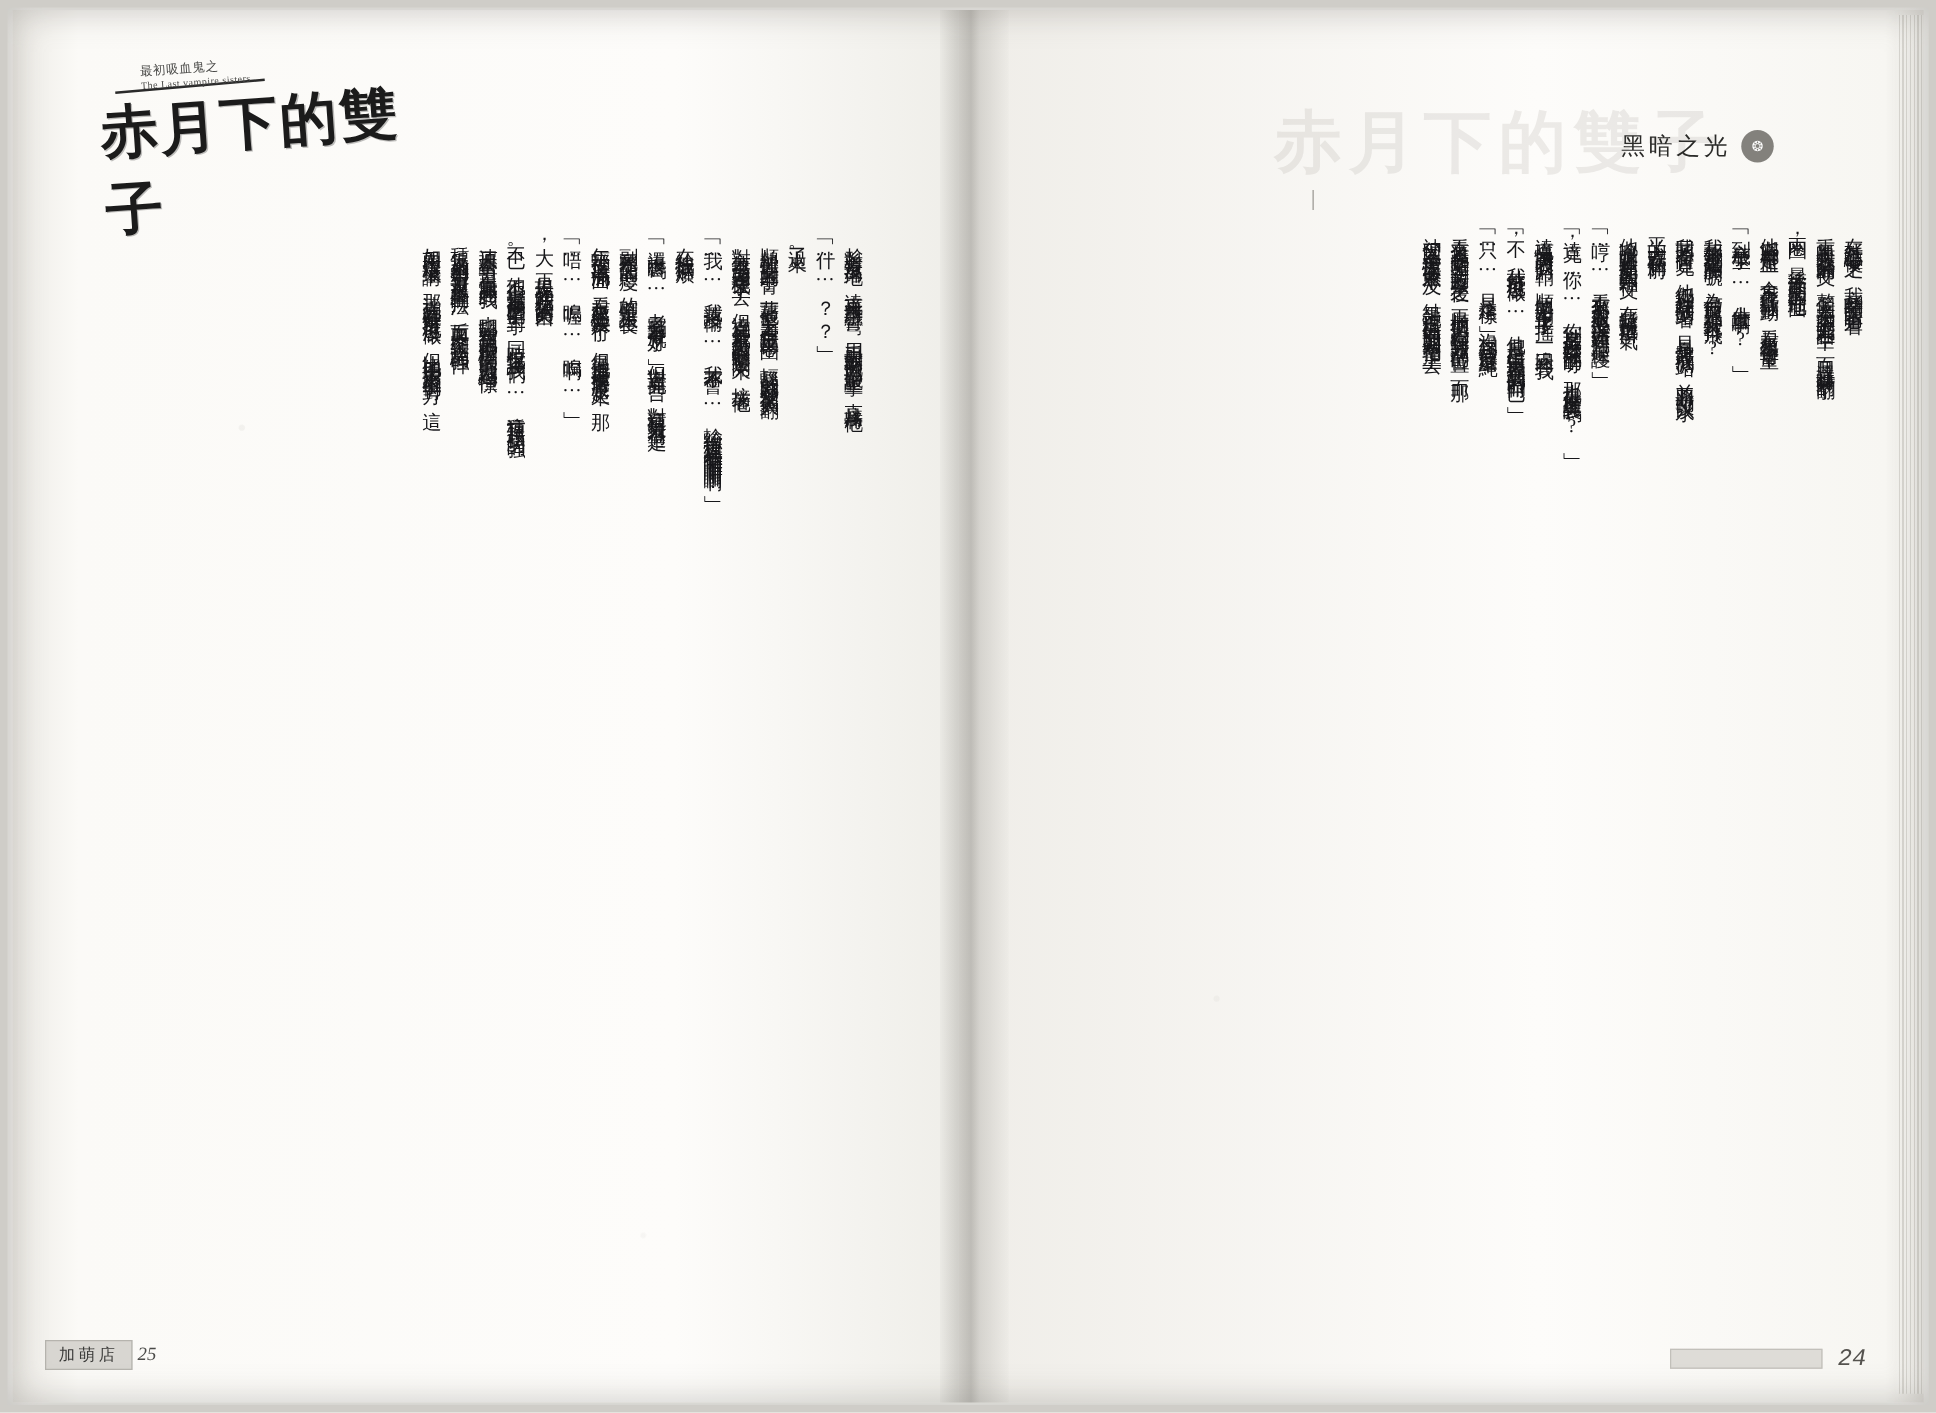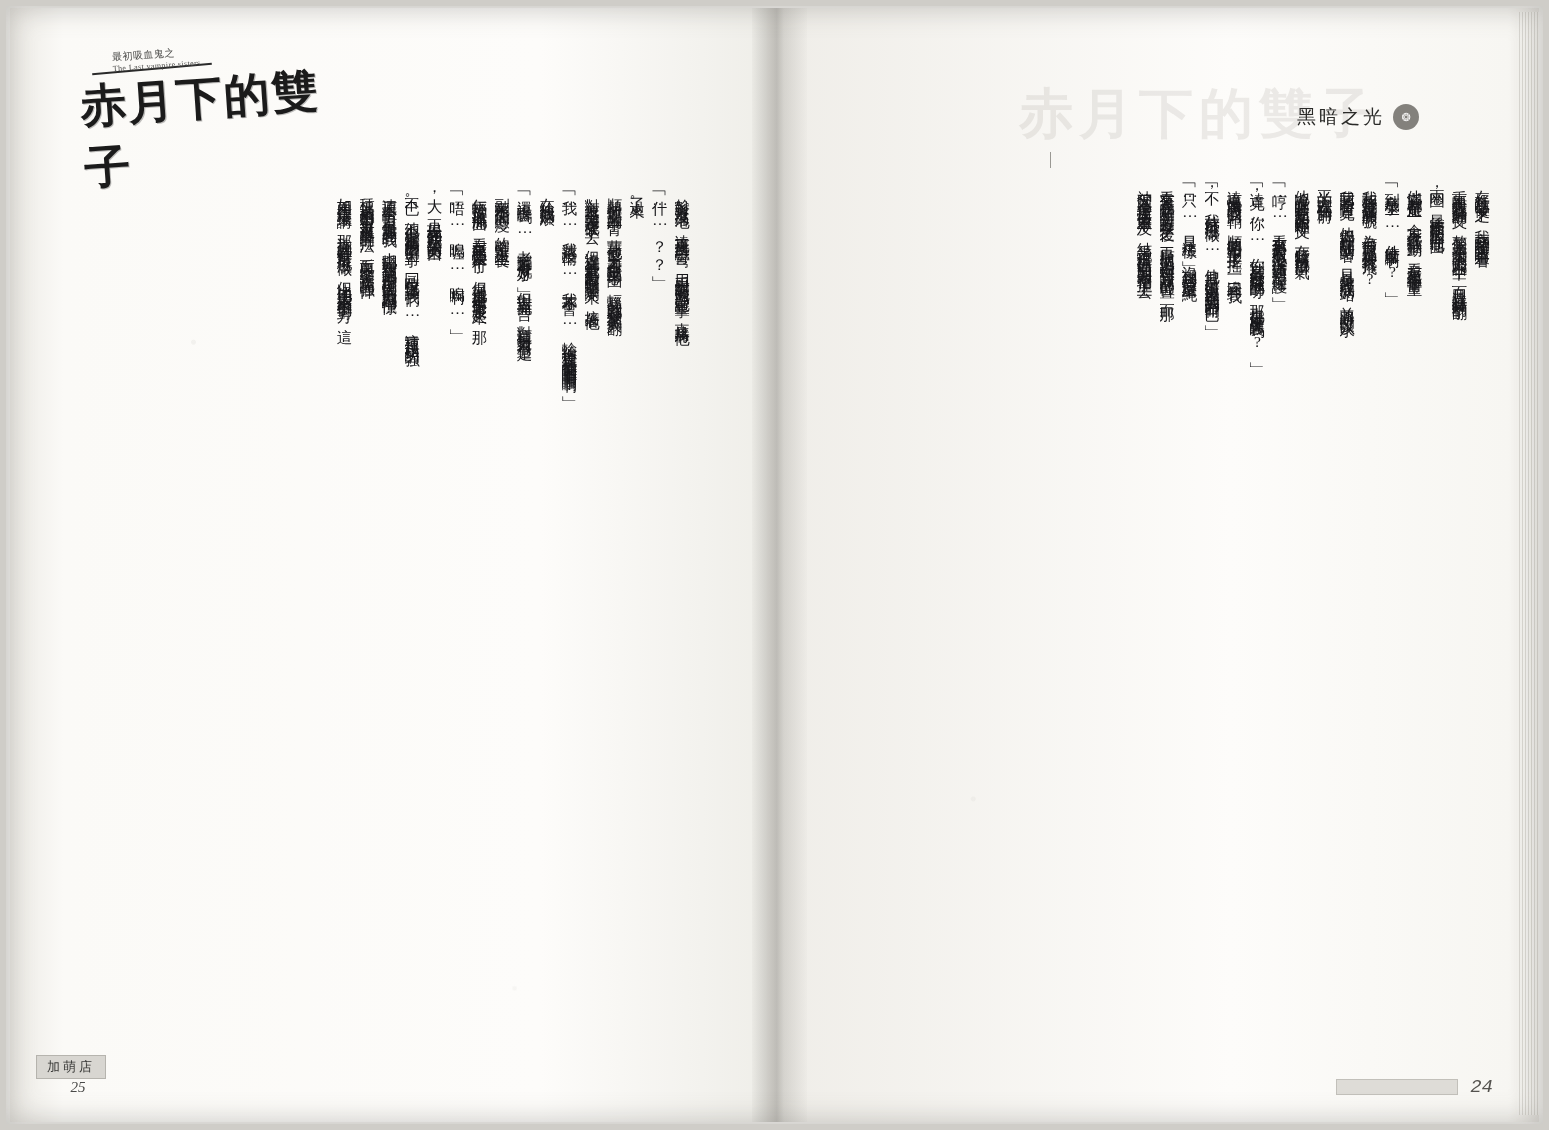--- a/index.html
+++ b/index.html
@@ -104,28 +104,28 @@
     color:#17171a;
     height:100%;
     margin-left:7px;
     white-space:nowrap;
     overflow:hidden;
   }
   .cols.right .vcol{ font-size:15.5px; }
   
   .footer-left{
     position:absolute;bottom:26px;left:26px;z-index:30;
-    display:flex;align-items:center;flex-direction:column;
+    display:flex;align-items:center;
   }
   .footer-left .tag{
     background:#d8d6d1;border:1px solid #b6b4ae;
     font-size:13px;color:#3a3a38;padding:2px 10px;letter-spacing:3px;
   }
   .footer-left .num{
-    font-size:15px;color:#4a4a48;margin-left:14px;font-style:italic;
+    font-size:15px;color:#4a4a48;margin-left:4px;font-style:italic;
   }
   .footer-right{
     position:absolute;bottom:24px;right:46px;z-index:30;
     display:flex;align-items:center;gap:12px;
   }
   .footer-right .num{font-size:19px;color:#55534f;font-style:italic;font-family:Liberation Mono, monospace;}
   .footer-right .bar{width:120px;height:14px;background:#dedcd7;border:1px solid #c2c0ba;}
   .tickmark{
     position:absolute;top:144px;left:1040px;width:1px;height:16px;background:#9a9893;z-index:28;
   }

